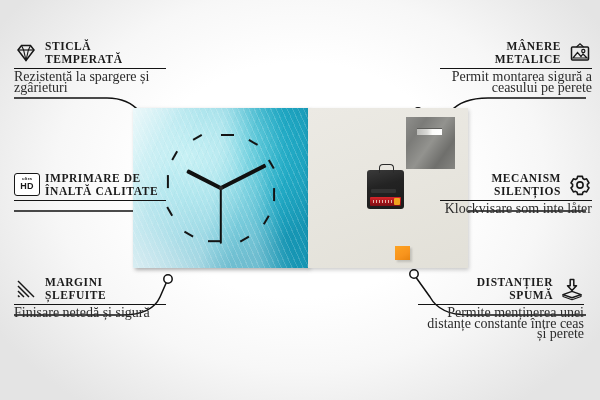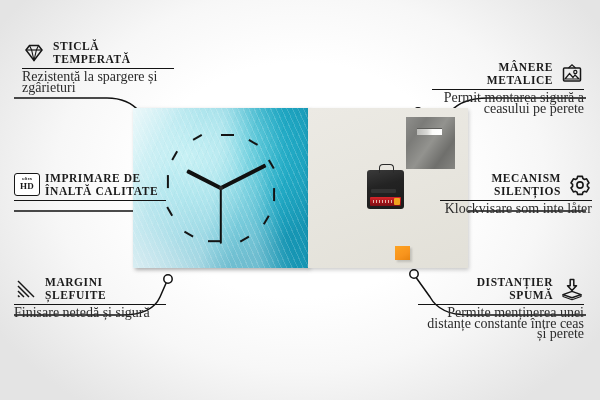--- a/index.html
+++ b/index.html
@@ -109,34 +109,34 @@
   .callout.right .title{text-align:right;}
   .rule{height:1.3px;background:#141414;margin:3px 0 3px 0;}
   .desc{
     font-family:"Liberation Serif",serif;
     font-size:14px;color:#2b2b2b;line-height:10.2px;
   }
   .callout.right .desc{text-align:right;}
   .ico{width:24px;height:24px;flex:0 0 24px;position:relative;}
   .ico svg{display:block;width:24px;height:24px;}
 
-  #c-glass   {left:14px; top:40px;  width:152px;margin-left:8px;}
+  #c-glass   {left:14px; top:40px;  width:152px;}
   #c-print   {left:14px; top:172px; width:152px;}
   #c-edges   {left:14px; top:276px; width:152px;}
-  #c-handles {right:16px; top:40px;  width:152px;margin-top:21px;}
+  #c-handles {right:8px; top:40px;  width:152px;}
   #c-mech    {right:8px; top:172px; width:152px;}
   #c-spacer  {right:16px; top:276px; width:166px;}
 
   .hd-badge{
     width:24px;height:21px;border:1.4px solid #171717;border-radius:3px;
     display:flex;flex-direction:column;align-items:center;justify-content:center;
     line-height:1;background:#fff;
   }
   .hd-ultra{font-family:"Liberation Sans",sans-serif;font-size:4.2px;font-weight:bold;color:#171717;letter-spacing:.2px;}
-  .hd-main{font-family:Liberation Serif, serif;font-size:9px;font-weight:bold;color:#171717;letter-spacing:.2px;margin-top:.5px;}
+  .hd-main{font-family:Liberation Sans, sans-serif;font-size:9px;font-weight:bold;color:#171717;letter-spacing:.2px;margin-top:.5px;}
 </style>
 </head>
 <body>
 
 <div id="stage">
 
   <svg id="lines" viewBox="0 0 600 400">
     <g fill="none" stroke="#111111" stroke-width="1.5">
       <path d="M14,98 L107,98 Q128,98 140,112 L173,112"></path>
       <path d="M14,211 L150,211 Q168,211 178,203 L190,194"></path>

